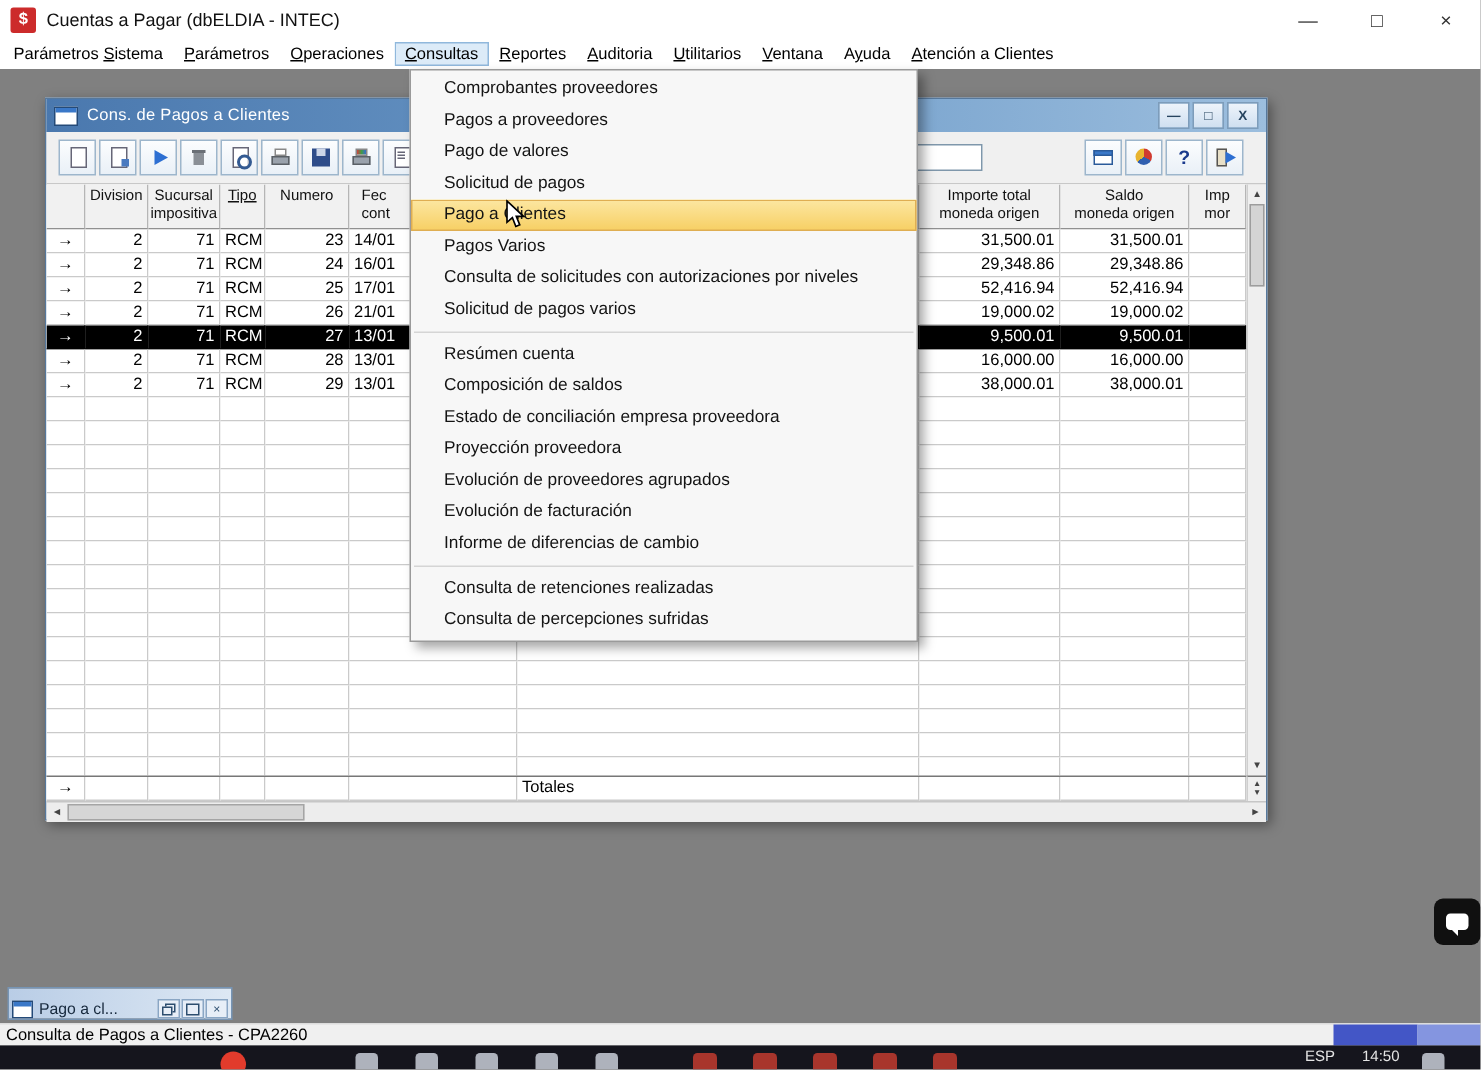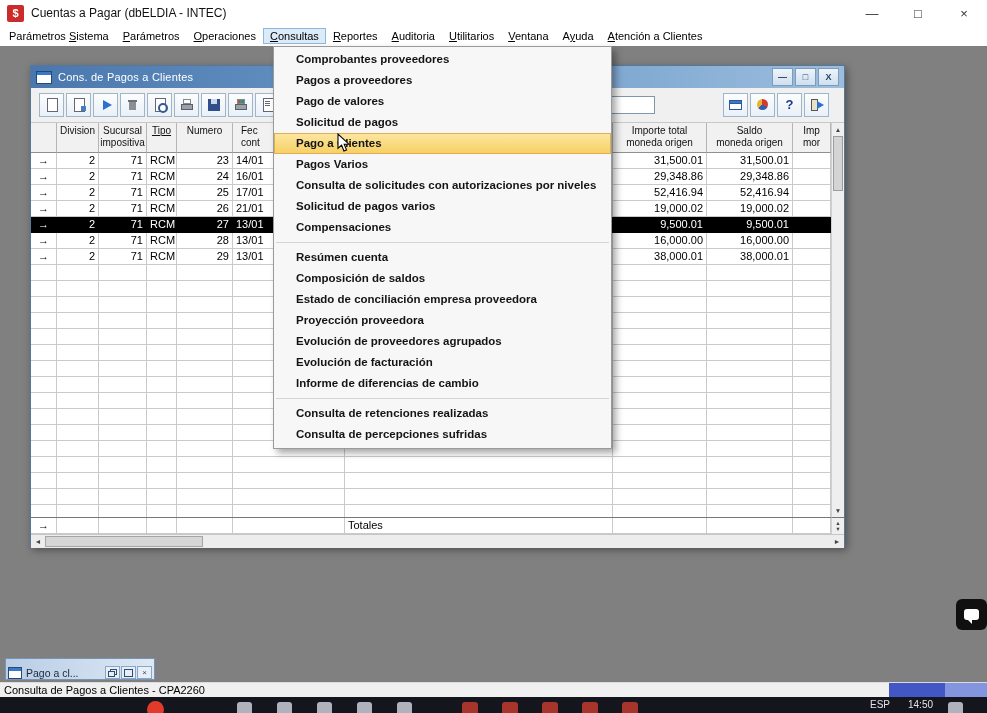--- a/index.html
+++ b/index.html
@@ -114,21 +114,21 @@
   .hscroll{position:absolute;left:0;top:468px;width:813px;height:14px;background:#ededed;
            border-top:1px solid #c6c6c6;box-sizing:border-box;}
   .hs-left,.hs-right{position:absolute;top:0;width:14px;height:13px;display:flex;align-items:center;
            justify-content:center;font-size:7px;color:#444;}
   .hs-left{left:0;} .hs-right{right:0;}
   .hs-left::before{content:"◄";} .hs-right::before{content:"►";}
   .hs-thumb{position:absolute;left:14px;top:1px;width:158px;height:11px;background:#d6d6d6;border:1px solid #a5a5a5;box-sizing:border-box;}
 
   
   .dropdown{position:absolute;left:273px;top:46px;width:339px;background:#f7f7f7;border:1px solid #9a9a9a;
-            box-shadow:4px 4px 7px rgba(0,0,0,.35);padding:2px 0 3px;z-index:50;box-sizing:border-box;font-weight:bold;}
+            box-shadow:4px 4px 7px rgba(0,0,0,.35);padding:2px 0 3px;z-index:50;box-sizing:border-box;}
   .dd-item{height:21px;line-height:21px;padding-left:22px;font-size:11.5px;color:#141414;white-space:nowrap;box-sizing:border-box;}
   .dd-item.hl{background:linear-gradient(#fce7a2,#f7cf63);box-shadow:inset 0 0 0 1px #dfae52;}
   .dd-sep{height:1px;background:#d5d5d5;margin:4px 2px;}
 
   .cursor{position:absolute;left:337px;top:133px;z-index:99;}
 
   
   .mini-window{position:absolute;left:5px;top:658px;width:150px;height:22px;
                background:linear-gradient(90deg,#b9cde6,#dde8f4);border:1px solid #7694b4;display:flex;
                align-items:flex-end;box-sizing:border-box;padding:0 2px;z-index:10;}
@@ -600,21 +600,20 @@
 
   <div class="dropdown" data-name="consultas-dropdown">
       <div class="dd-item" data-name="menuitem-comprobantes-proveedores">Comprobantes proveedores</div>
       <div class="dd-item" data-name="menuitem-pagos-a-proveedores">Pagos a proveedores</div>
       <div class="dd-item" data-name="menuitem-pago-de-valores">Pago de valores</div>
       <div class="dd-item" data-name="menuitem-solicitud-de-pagos">Solicitud de pagos</div>
       <div class="dd-item hl" data-name="menuitem-pago-a-clientes">Pago a Clientes</div>
       <div class="dd-item" data-name="menuitem-pagos-varios">Pagos Varios</div>
       <div class="dd-item" data-name="menuitem-consulta-de-solicitudes-con-autorizaciones-por-niveles">Consulta de solicitudes con autorizaciones por niveles</div>
       <div class="dd-item" data-name="menuitem-solicitud-de-pagos-varios">Solicitud de pagos varios</div>
-      <div class="dd-item" data-name="menuitem-compensaciones">Compensaciones</div>
       <div class="dd-sep" data-name="menu-separator"></div>
       <div class="dd-item" data-name="menuitem-resumen-cuenta">Resúmen cuenta</div>
       <div class="dd-item" data-name="menuitem-composicion-de-saldos">Composición de saldos</div>
       <div class="dd-item" data-name="menuitem-estado-de-conciliacion-empresa-proveedora">Estado de conciliación empresa proveedora</div>
       <div class="dd-item" data-name="menuitem-proyeccion-financiera">Proyección proveedora</div>
       <div class="dd-item" data-name="menuitem-evolucion-de-proveedores-agrupados">Evolución de proveedores agrupados</div>
       <div class="dd-item" data-name="menuitem-evolucion-de-facturacion">Evolución de facturación</div>
       <div class="dd-item" data-name="menuitem-informe-de-diferencias-de-cambio">Informe de diferencias de cambio</div>
       <div class="dd-sep" data-name="menu-separator"></div>
       <div class="dd-item" data-name="menuitem-consulta-de-retenciones-realizadas">Consulta de retenciones realizadas</div>

